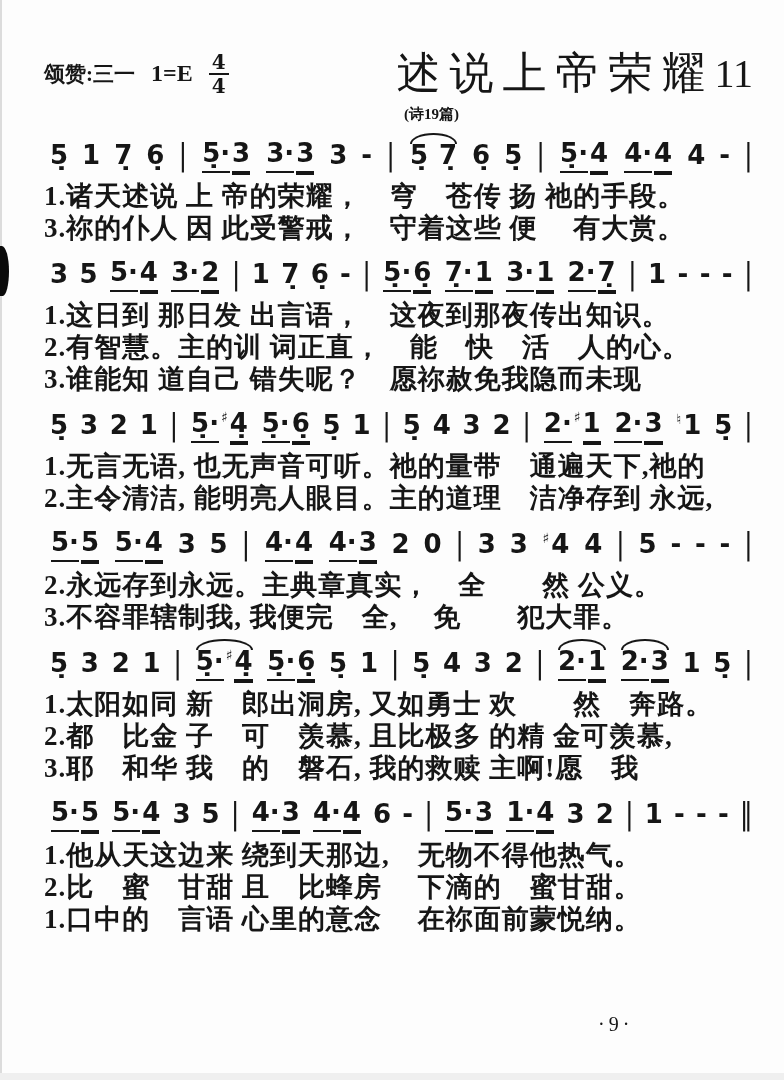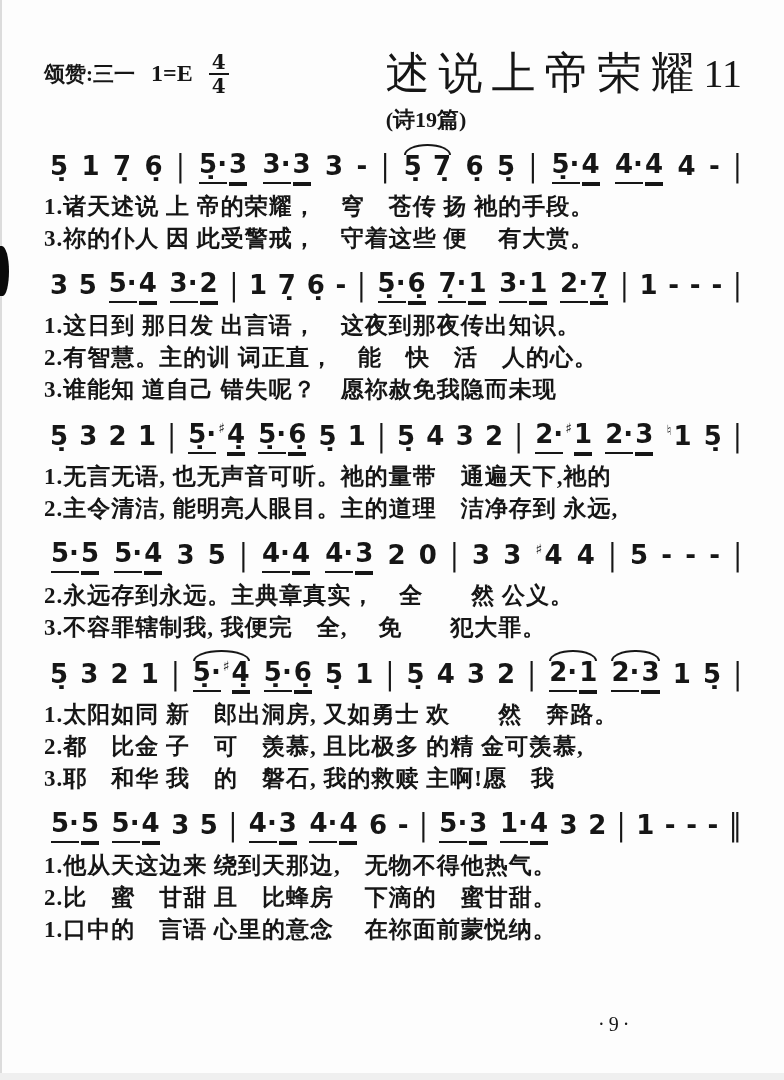--- a/index.html
+++ b/index.html
@@ -1,33 +1,33 @@
 <!DOCTYPE html>
 <html><head>
 <meta charset="utf-8">
 <style>
   html,body{margin:0;padding:0;background:#e9e9e9;}
   .page{
     position:relative; width:784px; height:1080px; margin:0 auto;
     background:#fdfdfd; overflow:hidden; color:#161616;
     font-family:"Liberation Serif","DejaVu Serif",serif;
   }
-  .content{position:absolute; left:44px; right:36px; top:44px;}
+  .content{position:absolute; left:44px; right:25px; top:44px;}
   
   .header{display:flex; align-items:center;}
   .hdr-left{display:flex; align-items:center; gap:16px; white-space:nowrap;}
   .hdr-category{font-size:21px; font-weight:700;}
   .hdr-key{font-size:24px; font-weight:700; font-family:"Liberation Serif",serif;}
   .meter{display:inline-flex; flex-direction:column; align-items:center;
          font-family:"DejaVu Serif",serif; font-weight:700; font-size:20px; line-height:1.0;}
   .meter .top{border-bottom:2px solid #161616; padding:0 3px 1px;}
   .meter .bot{padding-top:1px;}
   .hdr-title{flex:1; text-align:right; font-size:44px; font-weight:400; letter-spacing:9px; white-space:nowrap;}
   .hdr-number{font-size:40px; font-family:"Liberation Serif",serif; padding-right:6px;}
-  .subtitle{text-align:center; font-size:22px; font-weight:700; margin:2px 0 2px 60px;}
+  .subtitle{text-align:center; font-size:15px; font-weight:700; margin:2px 0 2px 60px;}
   
   .systems{margin-top:4px;}
   .system{margin-bottom:3px;}
   .music{
     display:flex; justify-content:space-between; align-items:flex-end;
     font-family:"DejaVu Sans",sans-serif; font-weight:700; font-size:26px;
     padding:12px 6px 7px 6px; line-height:1;
   }
   .tok{position:relative; padding-bottom:5px;}
   .group{display:inline-flex; align-items:flex-end; position:relative;}
@@ -35,21 +35,21 @@
   .group .gap{margin-left:10px;}
   .u1{border-bottom:2px solid #161616;}
   .u2{border-bottom:2px solid #161616;}
   .u2::after{content:""; position:absolute; left:0; right:0; bottom:-4px; border-bottom:2px solid #161616;}
   .arc::before{content:""; position:absolute; left:1px; right:1px; top:-9px; height:9px;
     border:2px solid #161616; border-bottom:none; border-radius:100% 100% 0 0 / 200% 200% 0 0;}
   .acc{font-size:14px; align-self:flex-start; margin:-6px -2px 0 -2px; padding-bottom:0;}
   .bar{font-weight:400; padding-bottom:5px; transform:scaleY(1.15);}
   
   .lyric{
-    font-size:23px; font-weight:700; line-height:32px; letter-spacing:1px;
+    font-size:27px; font-weight:700; line-height:32px; letter-spacing:1px;
     white-space:pre; overflow:hidden;
   }
   
   .page-number{position:absolute; left:598px; bottom:44px; font-size:20px; letter-spacing:4px;}
   .blob{position:absolute; left:0; top:246px; width:9px; height:50px; background:#0b0b0b;
         border-radius:0 80% 70% 0 / 0 50% 50% 0;}
   .edge-left{position:absolute; left:0; top:0; width:2px; height:100%; background:#dcdcdc;}
   .edge-bottom{position:absolute; left:0; bottom:0; width:100%; height:7px; background:#efefef;}
 </style>
 </head>

